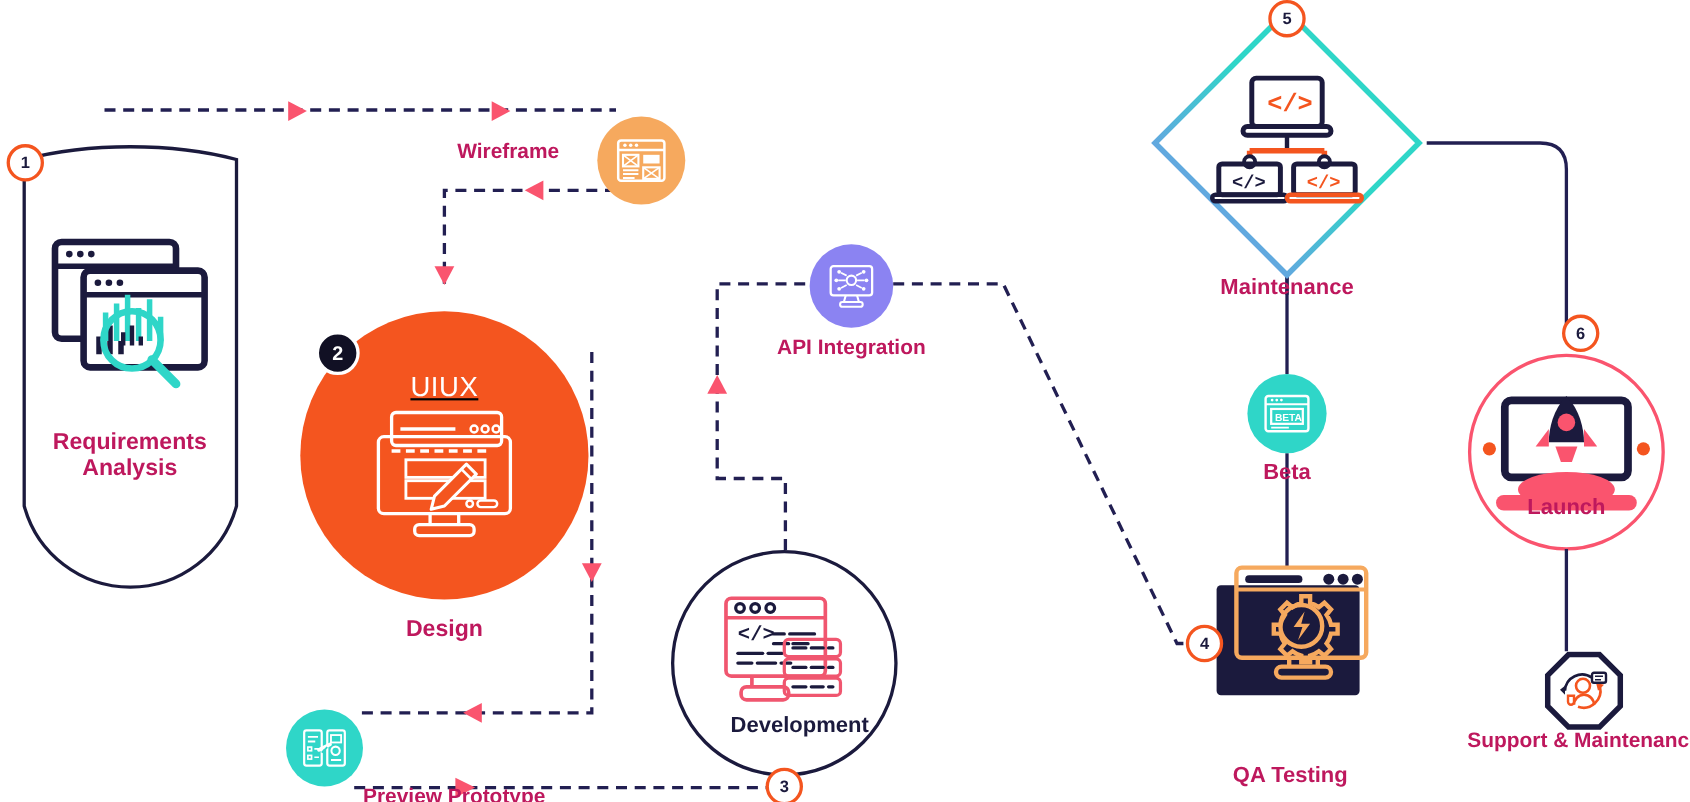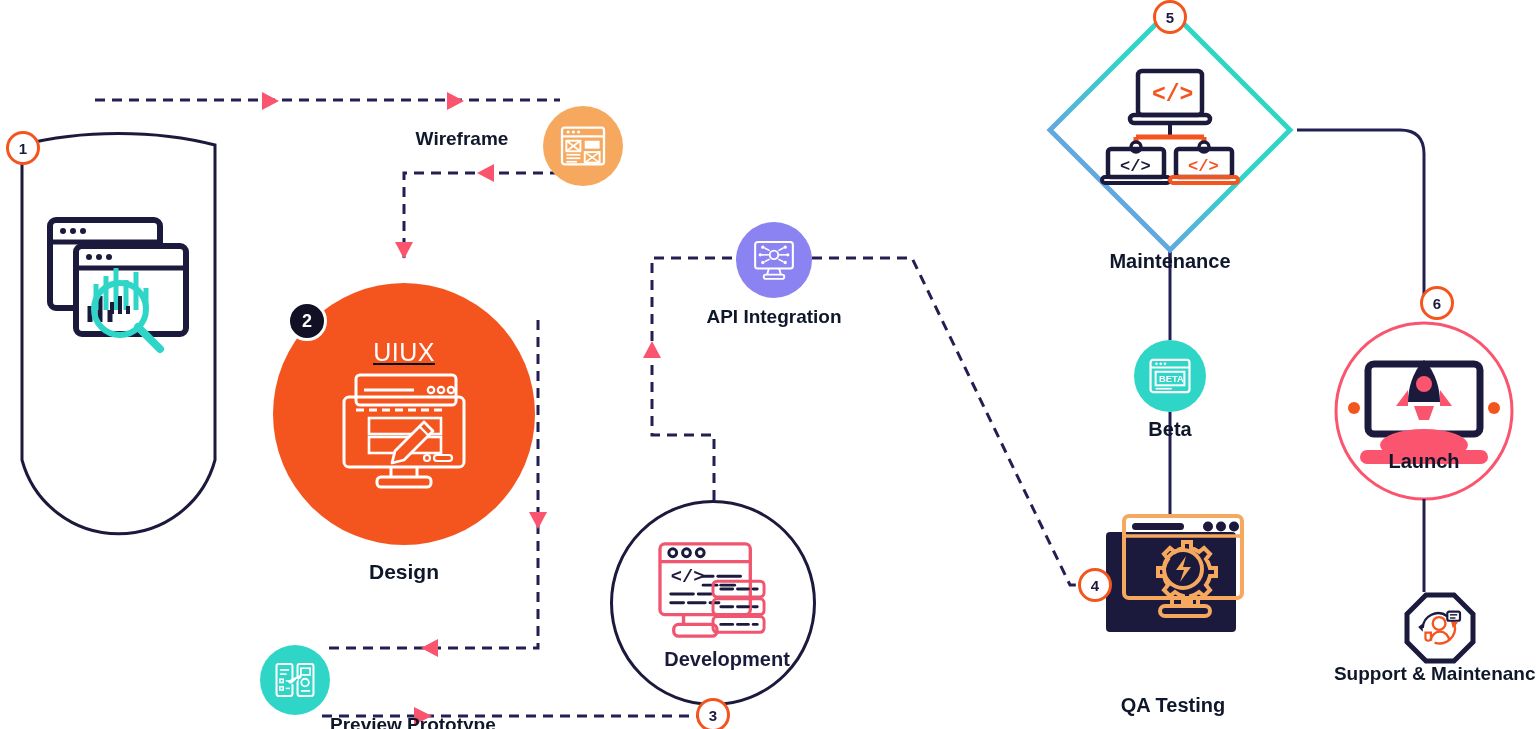--- a/index.html
+++ b/index.html
@@ -1,20 +1,20 @@
 <!DOCTYPE html>
 <html><head>
 <meta charset="utf-8">
 <style>
   html,body{margin:0;padding:0;background:#ffffff;}
   body{font-family:"Liberation Sans",sans-serif;}
   #stage{position:relative;width:1536px;height:729px;overflow:hidden;background:#fff;}
   #wires{position:absolute;left:0;top:0;width:1536px;height:729px;}
   .node{position:absolute;}
-  .lbl{position:absolute;text-align:center;color:#0f172a;font-weight:bold;line-height:1.12;white-space:pre-line;}
+  .lbl{position:absolute;text-align:center;color:#be185d;font-weight:bold;line-height:1.12;white-space:pre-line;}
   .badge{position:absolute;width:34px;height:34px;border-radius:50%;background:#ffffff;
          border:3px solid #f4551f;display:flex;align-items:center;justify-content:center;
          font-size:15px;font-weight:bold;color:#1b1a3d;box-sizing:border-box;z-index:40;}
   .badge.dark{background:#111024;border-color:#ffffff;color:#ffffff;border-width:3px;
               width:40px;height:40px;font-size:18px;}
   .circle{border-radius:50%;display:flex;align-items:center;justify-content:center;}
   .ico{display:block;}
 </style>
 </head>
 <body>
@@ -86,20 +86,22 @@
       </g>
       <circle cx="82" cy="99" r="26" fill="none" stroke="#2fd6c8" stroke-width="6"></circle>
       <g stroke="#1b1a3d" stroke-width="4">
         <line x1="74" y1="104" x2="74" y2="92"></line>
           <line x1="82" y1="104" x2="82" y2="86"></line>
           <line x1="90" y1="104" x2="90" y2="96"></line>
       </g>
       <line x1="100" y1="117" x2="122" y2="139" stroke="#2fd6c8" stroke-width="8" stroke-linecap="round"></line>
     </svg>
   </div>
+  <div class="lbl" style="left:18px;top:390px;width:200px;font-size:21px;">Requirements
+Analysis</div>
 
   <div class="node circle" style="left:543px;top:106px;width:80px;height:80px;background:#f6a95e;">
     <svg class="ico" viewBox="0 0 54 48" width="48" height="42">
       <rect x="3" y="3" width="48" height="42" rx="3" fill="none" stroke="#fff" stroke-width="2.6"></rect>
       <line x1="3" y1="13" x2="51" y2="13" stroke="#fff" stroke-width="2.4"></line>
       <circle cx="10" cy="8" r="1.8" fill="#fff"></circle>
         <circle cx="16" cy="8" r="1.8" fill="#fff"></circle>
         <circle cx="22" cy="8" r="1.8" fill="#fff"></circle>
       <rect x="8" y="18" width="16" height="12" fill="none" stroke="#fff" stroke-width="2.2"></rect>
       <line x1="8" y1="18" x2="24" y2="30" stroke="#fff" stroke-width="1.8"></line>

